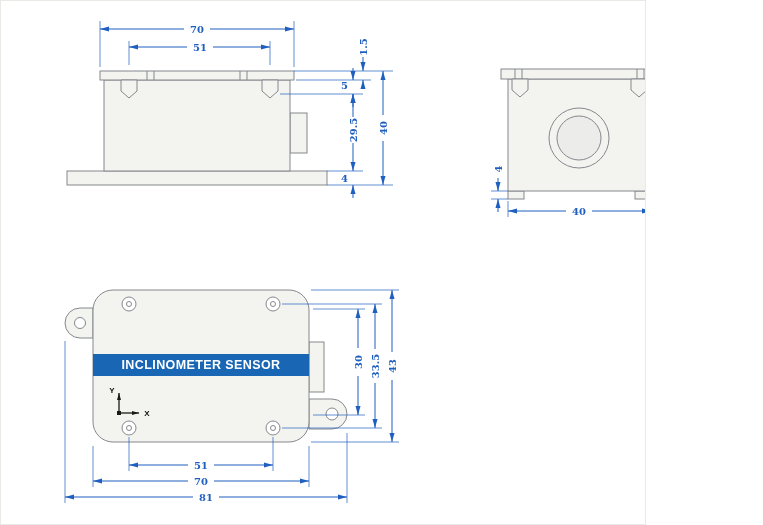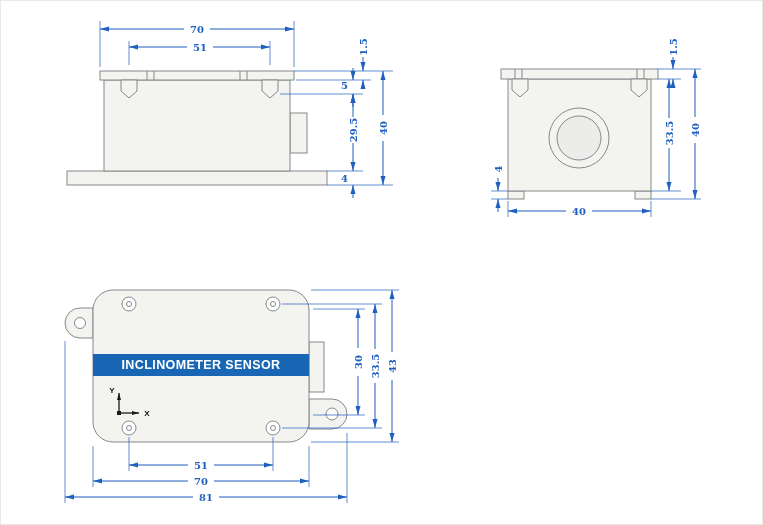--- a/index.html
+++ b/index.html
@@ -1,17 +1,17 @@
 <!DOCTYPE html>
 <html><head>
 <meta charset="utf-8">
 <style>
   html,body{margin:0;padding:0;background:#ffffff;}
   .canvas{
-    position:relative;width:763px;height:525px;background:#ffffff;
+    position:relative;width:646px;height:525px;background:#ffffff;
     border:1px solid #e9e9e6;box-sizing:border-box;
     font-family:"Liberation Sans",sans-serif;overflow:hidden;
   }
   svg{display:block;}
   
   .pt{fill:#f3f3f0;stroke:#85888c;stroke-width:1;}
   .ptin{fill:#ececea;stroke:#85888c;stroke-width:1;}
   .pthole{fill:#ffffff;stroke:#85888c;stroke-width:1;}
   .ptline{stroke:#85888c;stroke-width:1;fill:none;}
   

